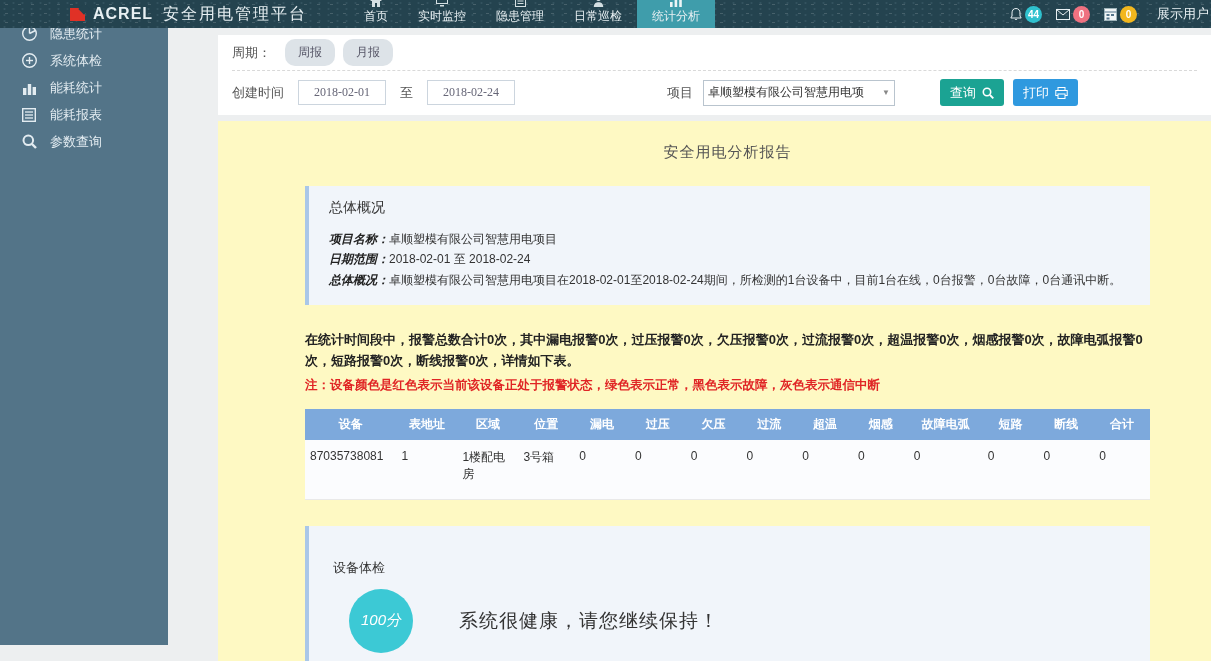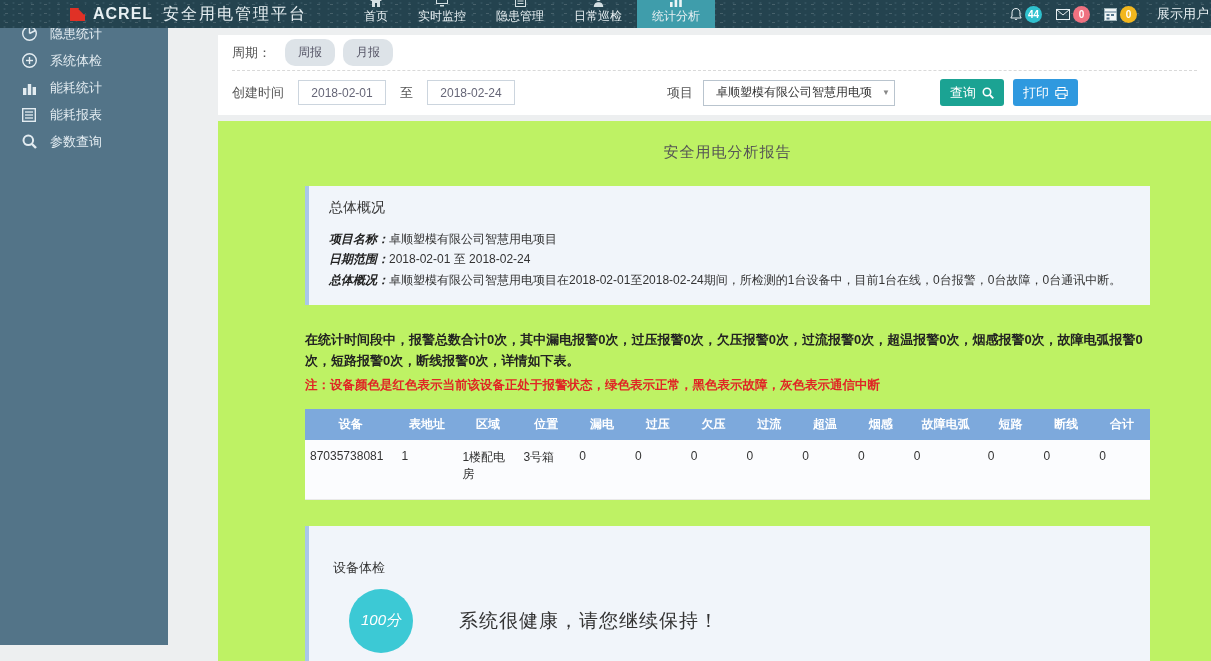--- a/index.html
+++ b/index.html
@@ -40,32 +40,32 @@
   .side-item .sicon{ width:18px; display:flex; justify-content:center; margin-right:12px; }
 
   
   .content{ position:absolute; top:28px; left:168px; width:1043px; height:633px; background:#edeff0; overflow:hidden; }
 
   .filter-panel{ margin:7px 0 0 50px; background:#fff; height:80px; padding:0 14px; }
   .filter-row1{ height:36px; display:flex; align-items:center; border-bottom:1px dashed #d9d9d9; }
   .filter-label{ color:#555; font-size:13px; margin-right:14px; }
   .chip{ background:#dde3e8; color:#556; font-size:12px; padding:5px 13px; border-radius:10px; margin-right:8px; cursor:pointer; }
   .filter-row2{ height:43px; display:flex; align-items:center; }
-  .date-input{ width:88px; height:25px; border:1px solid #ccd5de; background:#fff; color:#667; font-size:12px; text-align:center; font-family:Liberation Sans, sans-serif; }
+  .date-input{ width:88px; height:25px; border:1px solid #ccd5de; background:#fff; color:#667; font-size:12px; text-align:center; font-family:Liberation Serif, serif; }
   .to-label{ margin:0 14px; color:#555; }
   .proj-label{ margin-left:152px; margin-right:10px; color:#555; }
-  .select-box{ width:192px; height:26px; border:1px solid #b9c4ce; background:#fff; display:flex; align-items:center; padding:0 4px; cursor:pointer;text-align:center; }
+  .select-box{ width:192px; height:26px; border:1px solid #b9c4ce; background:#fff; display:flex; align-items:center; padding:0 4px; cursor:pointer; }
   .select-box .sel-text{ flex:1; font-size:12px; color:#333; white-space:nowrap; overflow:hidden; }
   .select-box .sel-arrow{ font-size:8px; color:#888; margin-left:2px; }
   .btn{ height:27px; border:none; color:#fff; font-size:13px; border-radius:3px; display:flex; align-items:center; padding:0 10px; cursor:pointer; font-family:inherit; }
   .btn .bicon{ margin-left:6px; display:flex; }
   .btn-query{ background:#1ba393; margin-left:45px; }
   .btn-print{ background:#2f99df; margin-left:9px; }
 
-  .report-panel{ margin:6px 0 0 50px; background:#bef264; height:540px; padding:0 61px 0 87px; }
+  .report-panel{ margin:6px 0 0 50px; background:#fef9c3; height:540px; padding:0 61px 0 87px; }
   .report-title{ text-align:center; padding-top:22px; font-size:15px; color:#555; letter-spacing:1px; }
 
   .section{ background:#f1f5fa; border-left:4px solid #a9c7e8; }
   .overview{ margin-top:24px; padding:13px 20px 15px; }
   .section-title{ font-size:14px; color:#333; }
   .ov-lines{ margin-top:12px; font-size:12px; color:#333; line-height:1.7; }
   .ov-lines b{ color:#222;font-style:italic; }
 
   .stats-para{ margin-top:25px; font-size:13px; font-weight:bold; color:#222; line-height:1.6; }
   .note{ margin-top:5px; font-size:12.5px; font-weight:bold; color:#e02525; }

